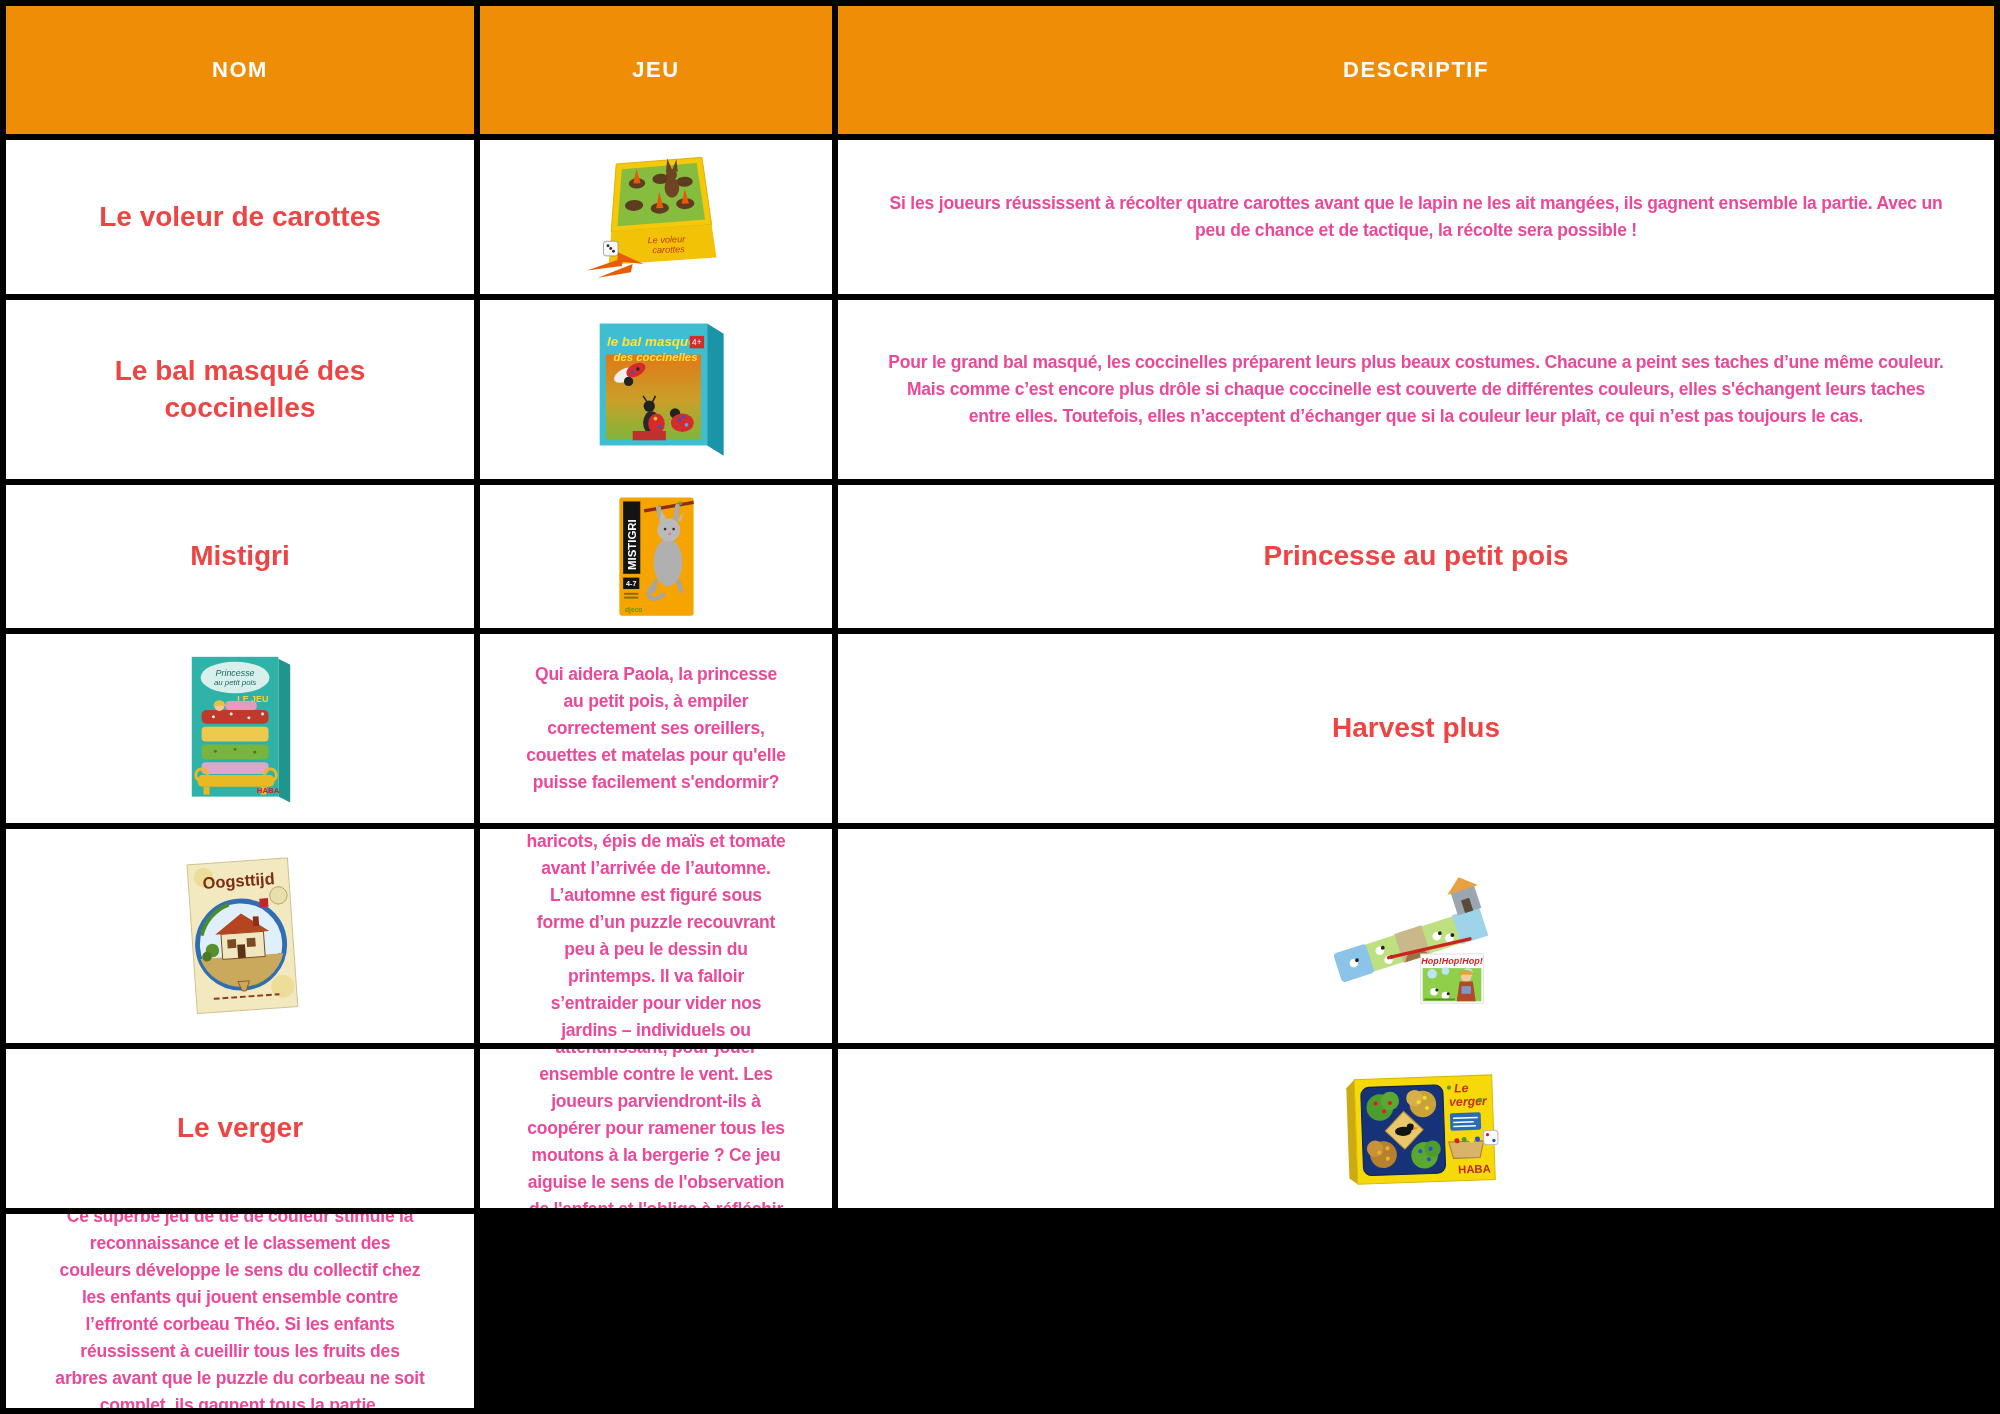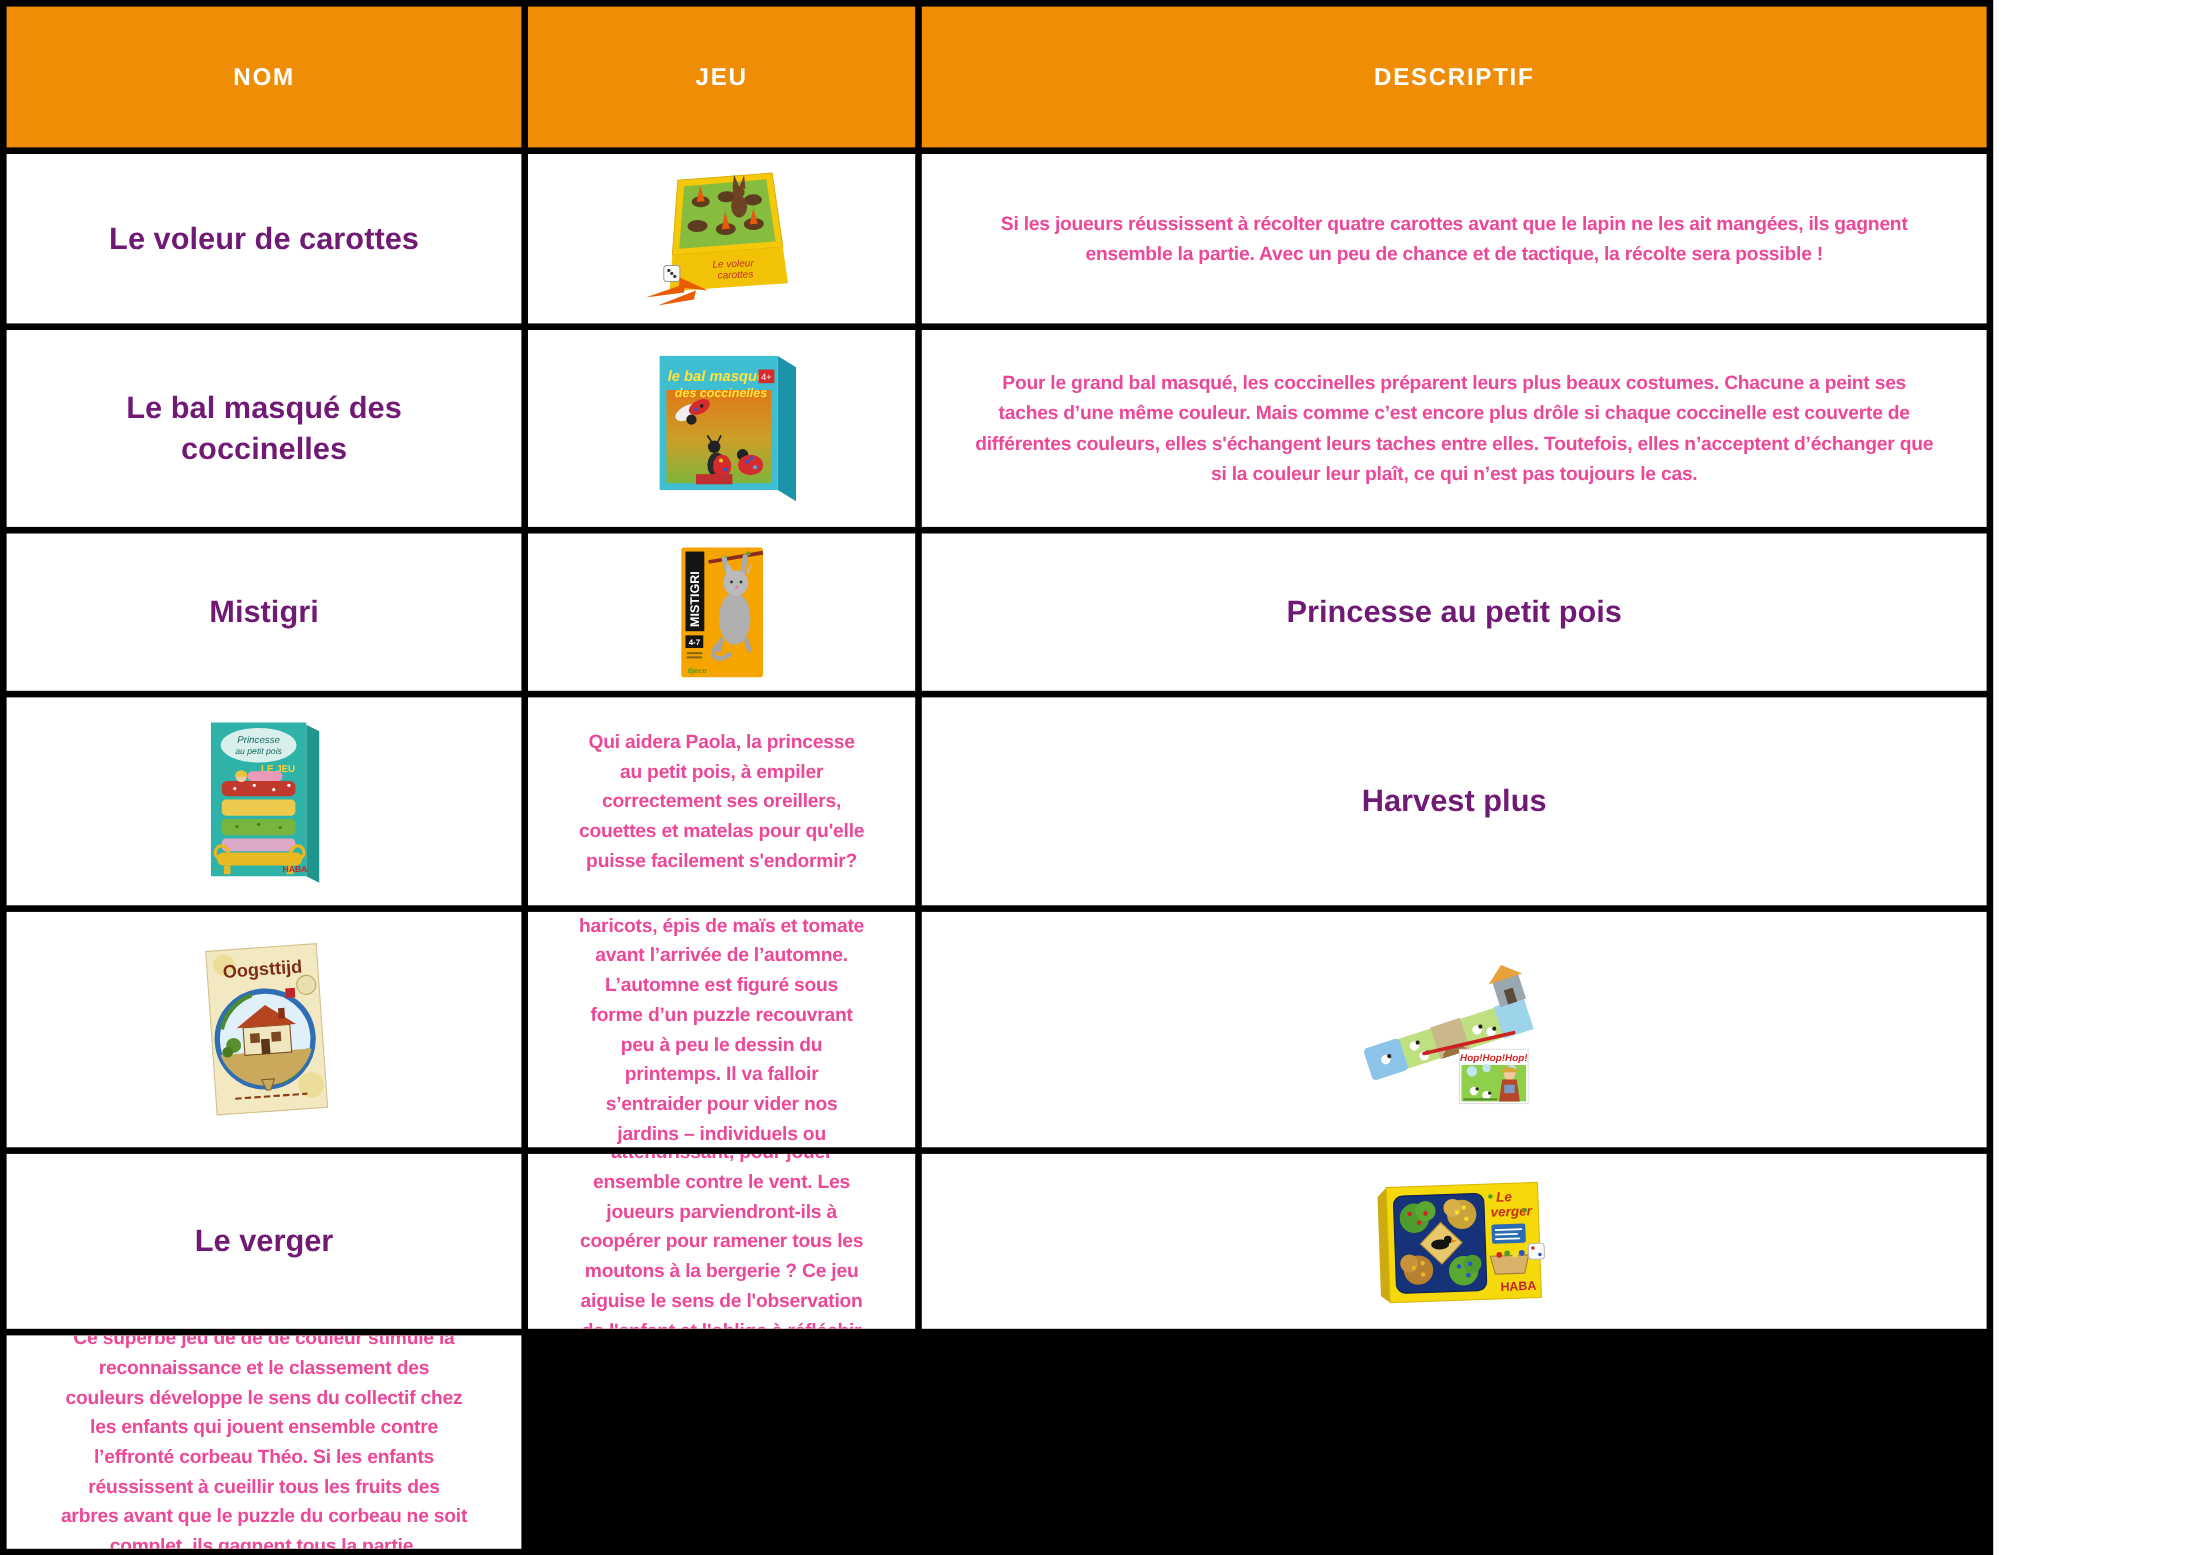--- a/index.html
+++ b/index.html
@@ -1,27 +1,27 @@
 <!DOCTYPE html>
 <html><head>
 <meta charset="utf-8">
 <style>
   html,body{margin:0;padding:0;background:#ffffff;}
   .tbl{
-    width:1812px;height:1414px;box-sizing:border-box;
+    width:2000px;height:1414px;box-sizing:border-box;
     background:#000;padding:6px;
     display:grid;
     grid-template-columns:468px 352px 1fr;
     grid-template-rows:128px 154px 179px 143px 189px 214px 159px 1fr;
     gap:6px;
     font-family:"Liberation Sans",sans-serif;
   }
   .cell{background:#fff;display:flex;align-items:center;justify-content:center;overflow:hidden;}
   .hdr{background:#EF8E06;color:#fff;font-weight:700;font-size:22px;letter-spacing:1.5px;}
-  .nom{font-weight:700;font-size:28px;line-height:1.3;color:#701a75;text-align:center;padding:0 60px;}
+  .nom{font-weight:700;font-size:28px;line-height:1.3;color:#ef4444;text-align:center;padding:0 60px;}
   .desc{
     font-weight:700;font-size:17.5px;line-height:1.55;color:#ec4899;
     text-align:center;white-space:pre-line;padding:0 46px;letter-spacing:-0.2px;
   }
   svg text{font-family:"Liberation Sans",sans-serif;}
 </style>
 </head>
 <body>
 
 <div class="tbl">

